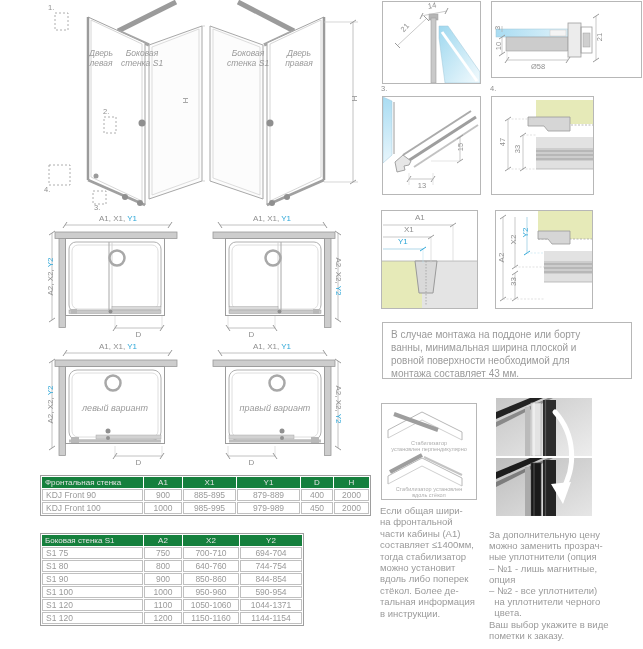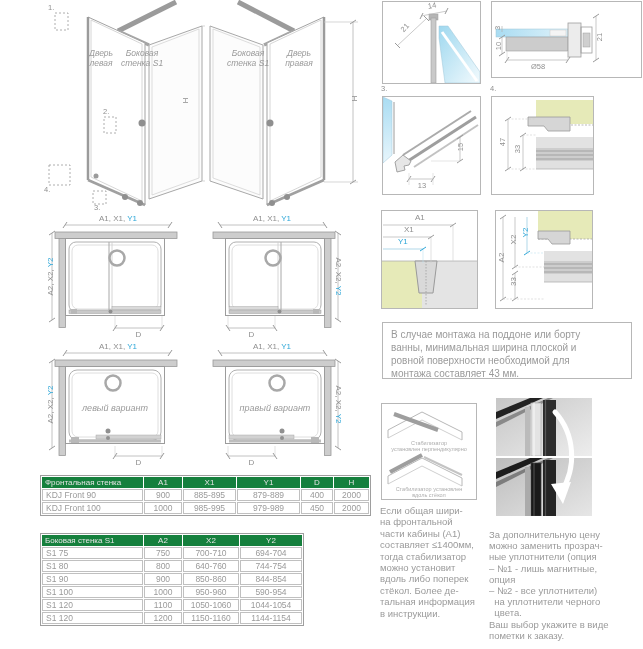--- a/index.html
+++ b/index.html
@@ -539,21 +539,21 @@
     <tr>
       <td class="name">S1 100</td>
       <td>1000</td>
       <td>950-960</td>
       <td>590-954</td>
     </tr>
     <tr>
       <td class="name">S1 120</td>
       <td>1100</td>
       <td>1050-1060</td>
-      <td>1044-1054</td>
+      <td>1044-1371</td>
     </tr>
     <tr>
       <td class="name">S1 120</td>
       <td>1200</td>
       <td>1150-1160</td>
       <td>1144-1154</td>
     </tr>
   </tbody>
     </table>
 

